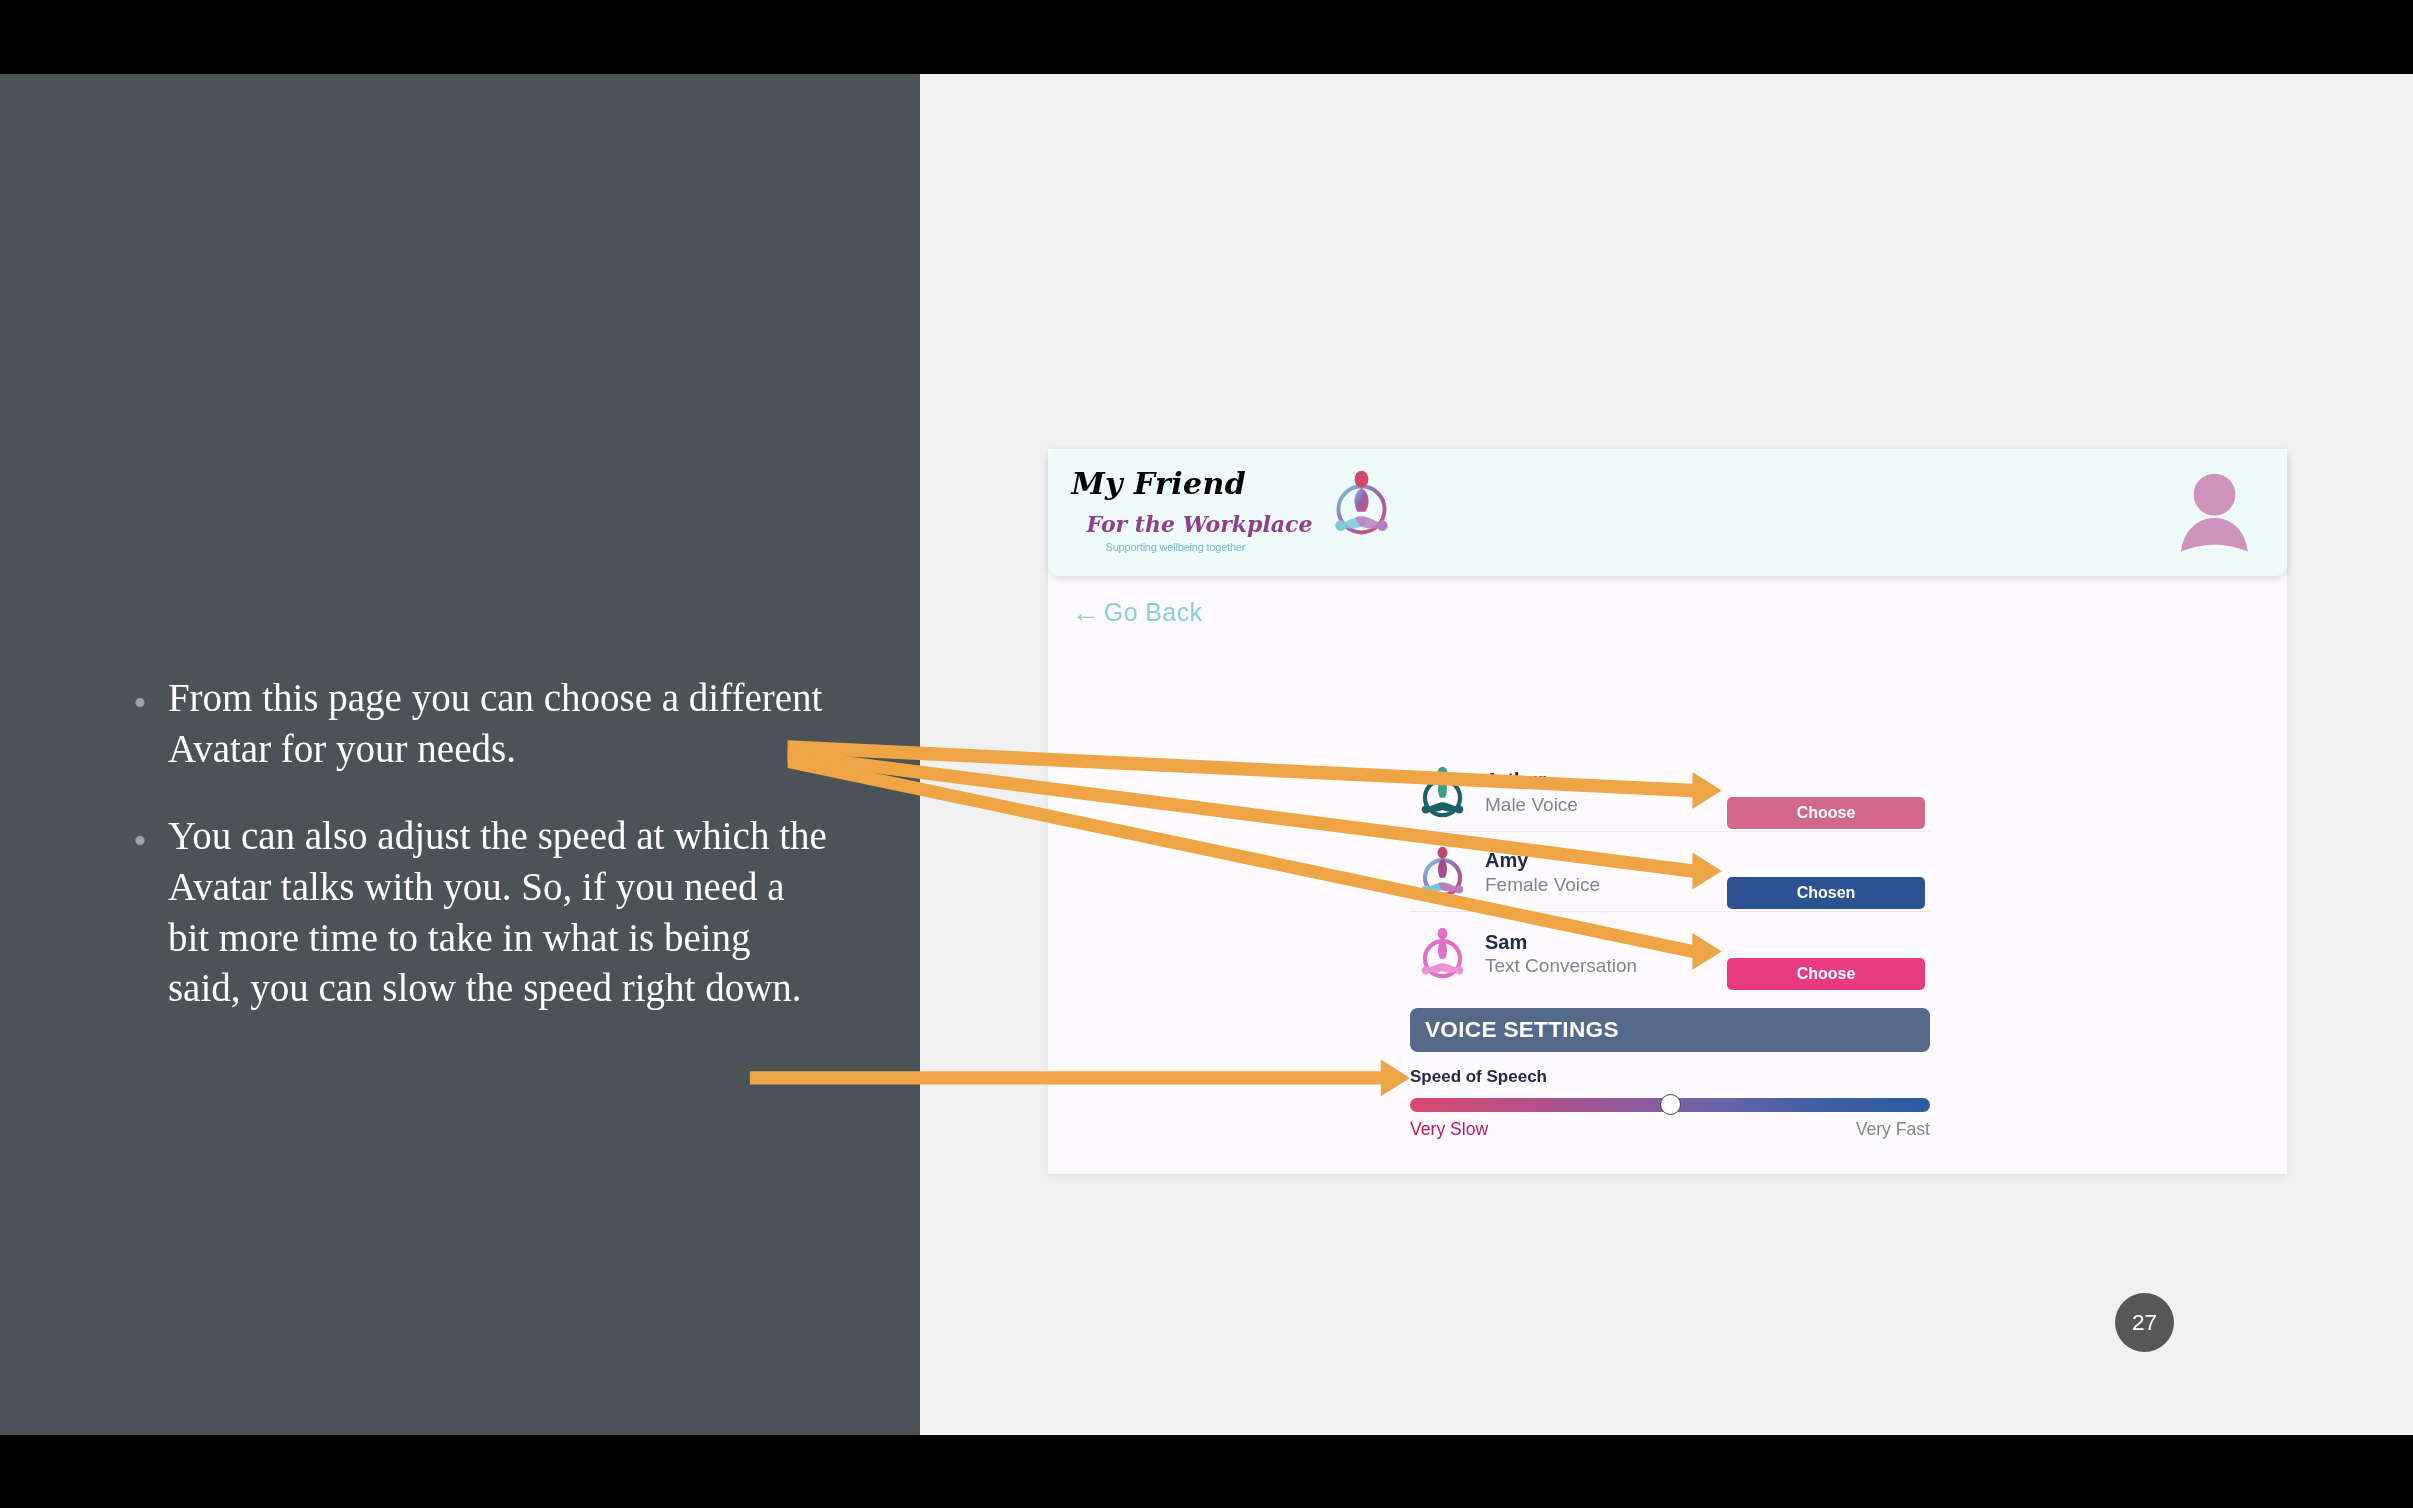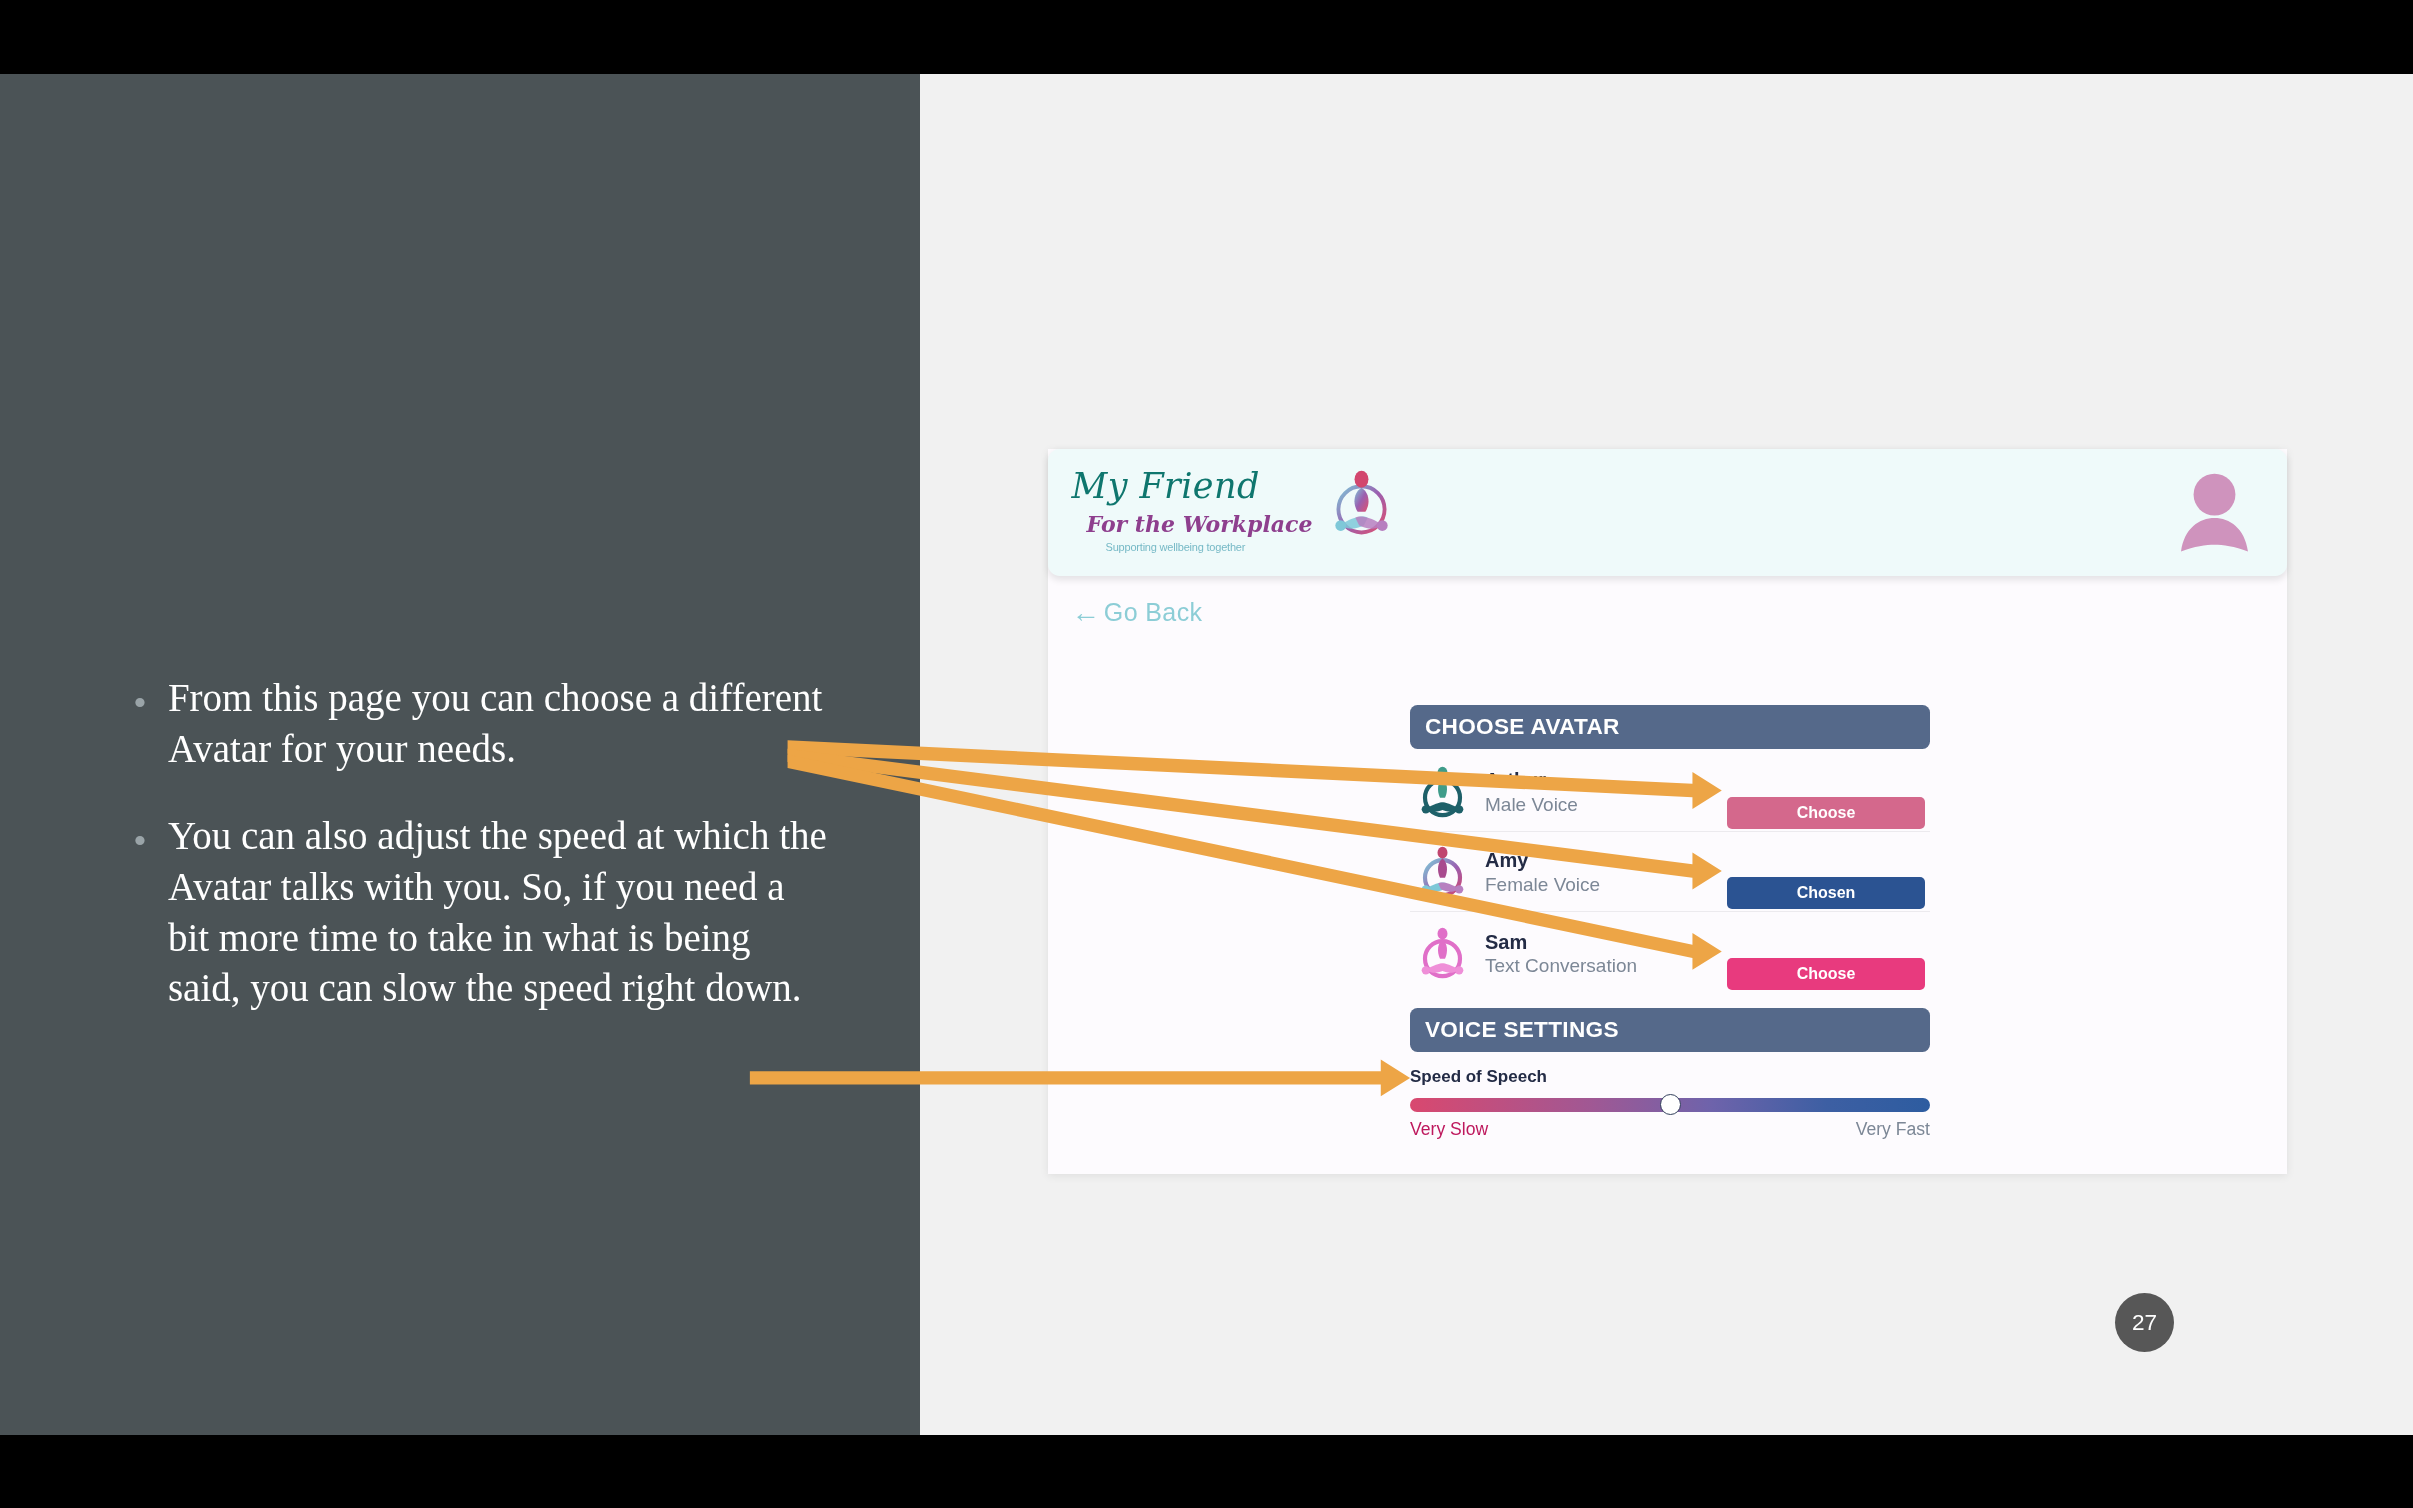--- a/index.html
+++ b/index.html
@@ -18,21 +18,21 @@
   .bullet{display:flex;align-items:flex-start;margin-bottom:37px;}
   .bullet .dot{color:#9aa4a8;font-size:34px;line-height:1;margin-right:22px;flex:0 0 auto;padding-top:11.7px;}
   .bullet .btext{color:#ffffff;font-size:39px;line-height:1.30;font-family:"Liberation Serif",serif;font-weight:400;}
 
   
   #app-card{position:absolute;left:1048px;top:375px;width:1239px;height:725px;background:#fdfbfe;box-shadow:0 1.7px 8.4px rgba(0,0,0,.08);}
 
   #app-header{position:absolute;left:0;top:0;width:1239px;height:127px;background:#effafa;border-radius:11.7px;box-shadow:0 3.4px 7.5px rgba(0,0,0,.10);box-sizing:border-box;}
 
   #logo-wrap{position:absolute;left:23.5px;top:15px;width:277px;height:102px;}
-  #logo-script{position:absolute;left:0;top:1.7px;font-family:"DejaVu Serif",serif;font-style:italic;font-weight:400;font-size:35px;color:#0f766e;letter-spacing:0.4px;}
+  #logo-script{position:absolute;left:0;top:1.7px;font-family:"DejaVu Serif",serif;font-style:italic;font-weight:700;font-size:30px;color:#000000;letter-spacing:0.4px;}
   #logo-sub{position:absolute;left:15px;top:47px;font-family:"DejaVu Serif",serif;font-style:italic;font-weight:700;font-size:22px;color:#8e3f8e;}
   #logo-tag{position:absolute;left:34px;top:77px;font-size:11px;color:#76b9c6;font-family:"Liberation Sans",sans-serif;letter-spacing:-0.2px;}
   #logo-mark{position:absolute;left:251px;top:3.4px;width:77px;height:77px;}
 
   #user-avatar{position:absolute;right:34px;top:22px;width:77px;height:84px;}
 
   #go-back{position:absolute;left:23.5px;top:149px;display:flex;align-items:center;color:#8ccdd6;font-size:25px;letter-spacing:0.4px;}
   #go-back .arrow{font-size:28.5px;margin-right:3.4px;line-height:1;}
 
   #page-title{position:absolute;left:0;top:199px;width:1239px;text-align:center;color:#4e6583;font-size:31px;font-weight:bold;font-family:"Liberation Sans",sans-serif;}
@@ -117,23 +117,20 @@
         <path d="M6 96 C10 68 28 56 46 56 C64 56 82 68 86 96 C70 90 56 88 46 88 C36 88 22 90 6 96 Z" fill="#cf93bd"></path>
       </svg>
     </div>
 
     <div id="go-back">
       <span class="arrow">←</span>
       <span>Go Back</span>
     </div>
 
 
-    <div class="section-bar" id="bar-avatar">
-      <span>CHOOSE AVATAR</span>
-    </div>
 
     <div class="avatar-row" id="row-0">
       <svg class="av-icon" viewBox="0 0 66 66">
         <circle cx="33" cy="38" r="21" fill="none" stroke="#1e6069" stroke-width="5"></circle>
         <ellipse cx="33" cy="8" rx="6" ry="7" fill="#3f9c8a"></ellipse>
         <path d="M33 15 C27 19 26 30 30 38 L36 38 C40 30 39 19 33 15 Z" fill="#3f9c8a"></path>
         <circle cx="13" cy="52" r="5" fill="#1e6069"></circle>
         <path d="M17 49 C24 45 34 42 38 45 L35 52 C29 55 21 56 17 53 Z" fill="#1e6069"></path>
         <circle cx="53" cy="52" r="5" fill="#1e6069"></circle>
         <path d="M49 49 C42 45 32 42 28 45 L31 52 C37 55 45 56 49 53 Z" fill="#1e6069"></path>

